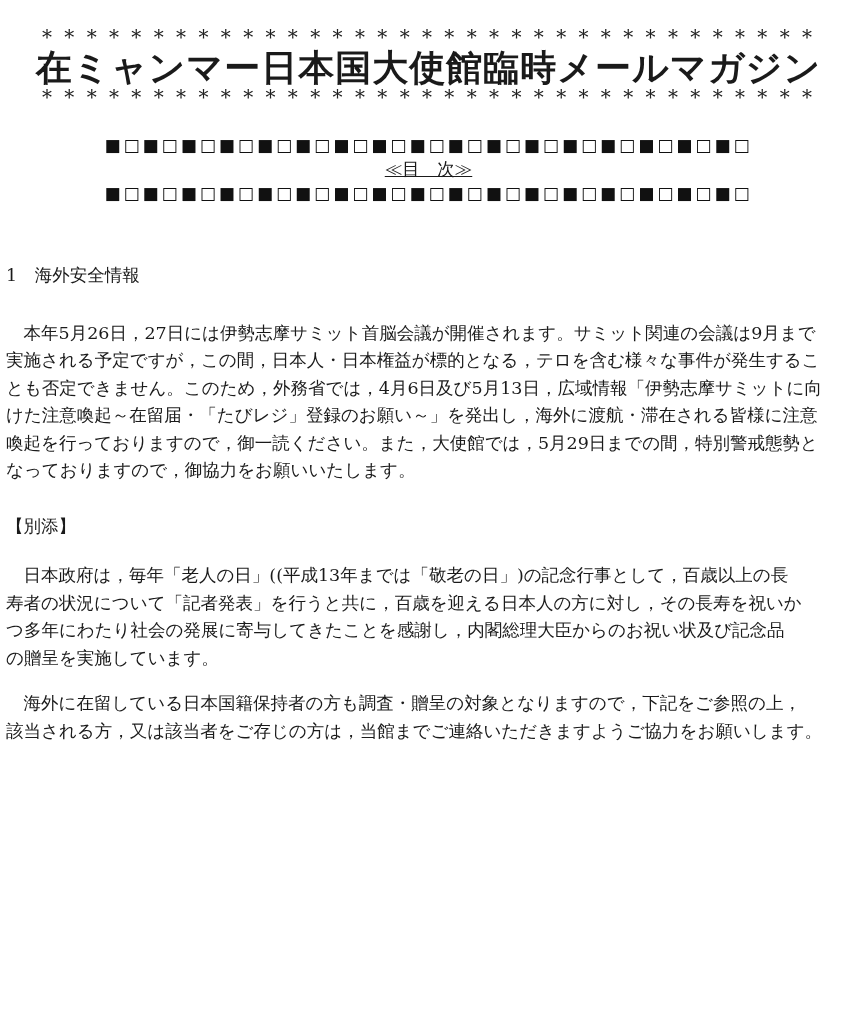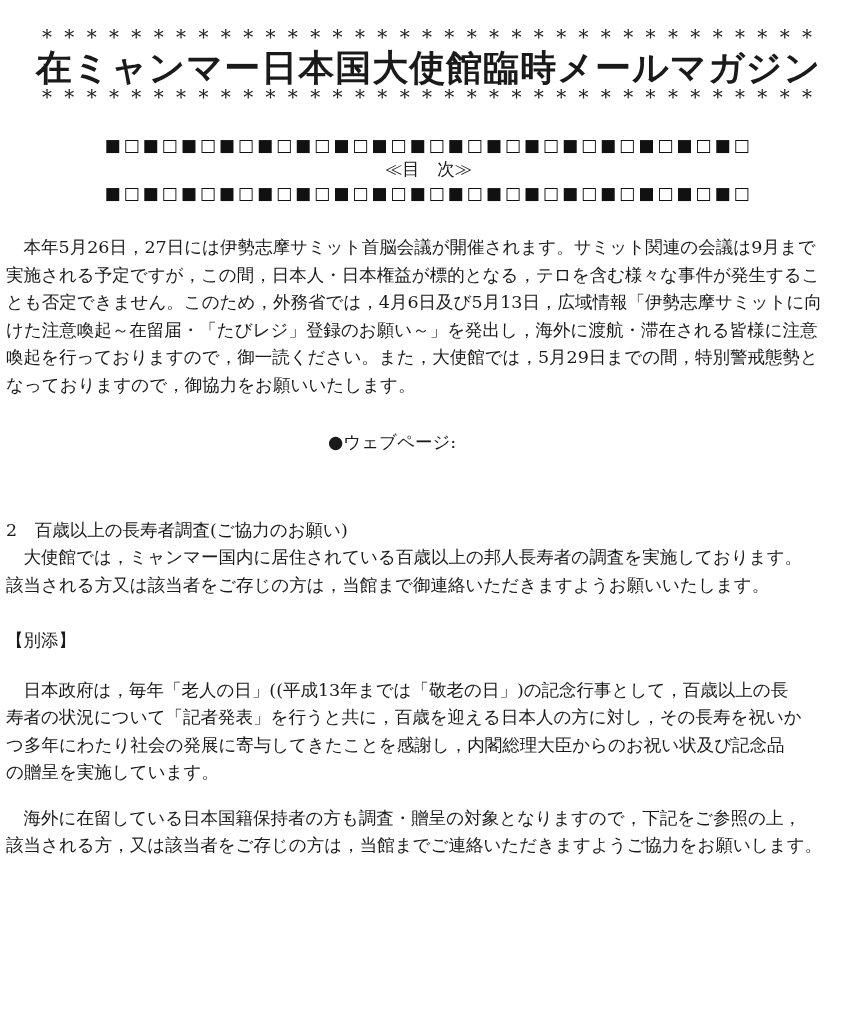--- a/index.html
+++ b/index.html
@@ -34,21 +34,21 @@
   }
   .toc { margin-top: 26px; }
   .blocks {
     font-family: "DejaVu Sans", "Liberation Sans", sans-serif;
     font-size: 17px;
     line-height: 22px;
     letter-spacing: 3px;
     white-space: nowrap;
     color: #111111;
   }
-  .toc-heading { line-height: 26px; }
+  .toc-heading { line-height: 26px; text-decoration: underline; }
   .toc-items { line-height: 26px; }
   .sec1-heading { margin-top: 58px; }
   .para { white-space: pre-line; }
   .para-1 { margin-top: 30px; }
   .webpage-line { margin-top: 30px; padding-left: 322px; }
   .sec2 { margin-top: 60px; }
   .attachment { margin-top: 28px; }
   .para-3 { margin-top: 22px; }
   .para-4 { margin-top: 18px; }
 </style>
@@ -63,34 +63,29 @@
     <div class="stars">* * * * * * * * * * * * * * * * * * * * * * * * * * * * * * * * * * *</div>
   </div>
 
   <div class="toc center">
     <div class="blocks">■□■□■□■□■□■□■□■□■□■□■□■□■□■□■□■□■□</div>
     <div class="toc-heading">≪目　次≫</div>
     <div class="blocks">■□■□■□■□■□■□■□■□■□■□■□■□■□■□■□■□■□</div>
   </div>
 
   <div>
+    <div class="sec1-heading">1　海外安全情報</div>
     <div class="para para-1">　本年5月26日，27日には伊勢志摩サミット首脳会議が開催されます。サミット関連の会議は9月まで
 実施される予定ですが，この間，日本人・日本権益が標的となる，テロを含む様々な事件が発生するこ
 とも否定できません。このため，外務省では，4月6日及び5月13日，広域情報「伊勢志摩サミットに向
 けた注意喚起～在留届・「たびレジ」登録のお願い～」を発出し，海外に渡航・滞在される皆様に注意
 喚起を行っておりますので，御一読ください。また，大使館では，5月29日までの間，特別警戒態勢と
 なっておりますので，御協力をお願いいたします。</div>
-    <div class="webpage-line">●ウェブページ:</div>
   </div>
 
-  <div class="sec2">
-    <div>2　百歳以上の長寿者調査(ご協力のお願い)</div>
-    <div class="para">　大使館では，ミャンマー国内に居住されている百歳以上の邦人長寿者の調査を実施しております。
-該当される方又は該当者をご存じの方は，当館まで御連絡いただきますようお願いいたします。</div>
-  </div>
 
   <div class="attachment">
     <div>【別添】</div>
     <div class="para para-3">　日本政府は，毎年「老人の日」((平成13年までは「敬老の日」)の記念行事として，百歳以上の長
 寿者の状況について「記者発表」を行うと共に，百歳を迎える日本人の方に対し，その長寿を祝いか
 つ多年にわたり社会の発展に寄与してきたことを感謝し，内閣総理大臣からのお祝い状及び記念品
 の贈呈を実施しています。</div>
     <div class="para para-4">　海外に在留している日本国籍保持者の方も調査・贈呈の対象となりますので，下記をご参照の上，
 該当される方，又は該当者をご存じの方は，当館までご連絡いただきますようご協力をお願いします。</div>
   </div>

